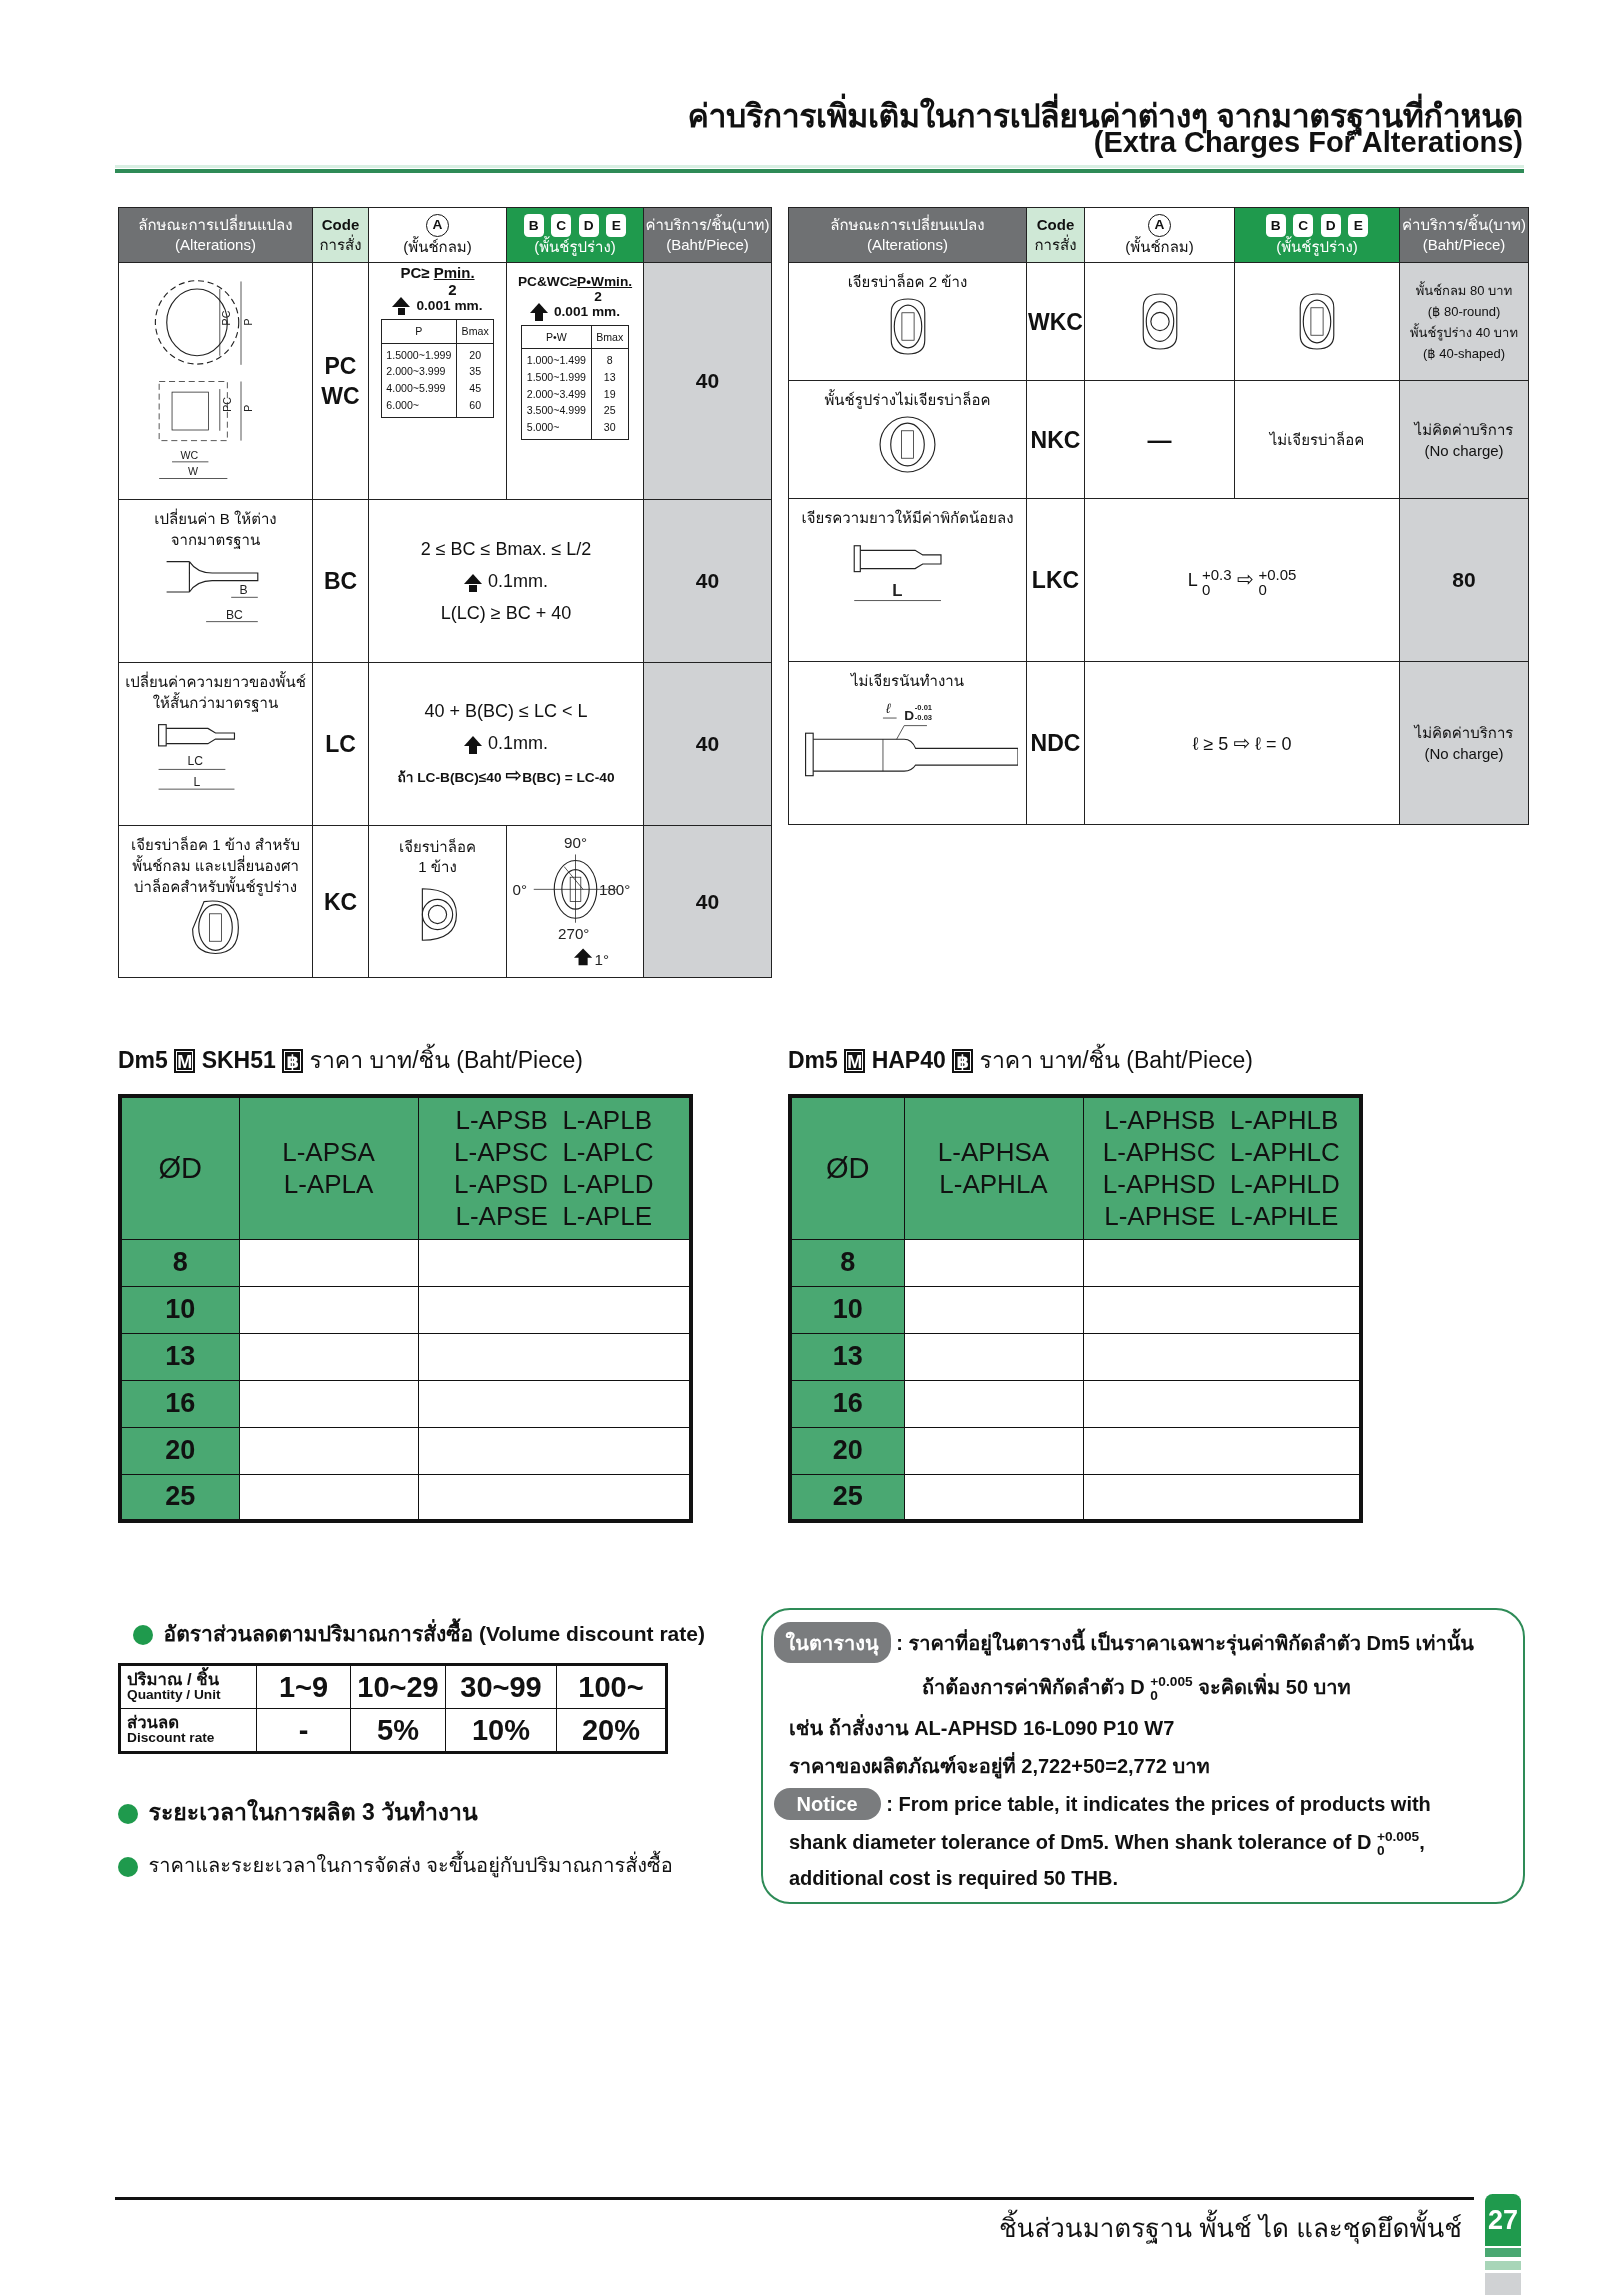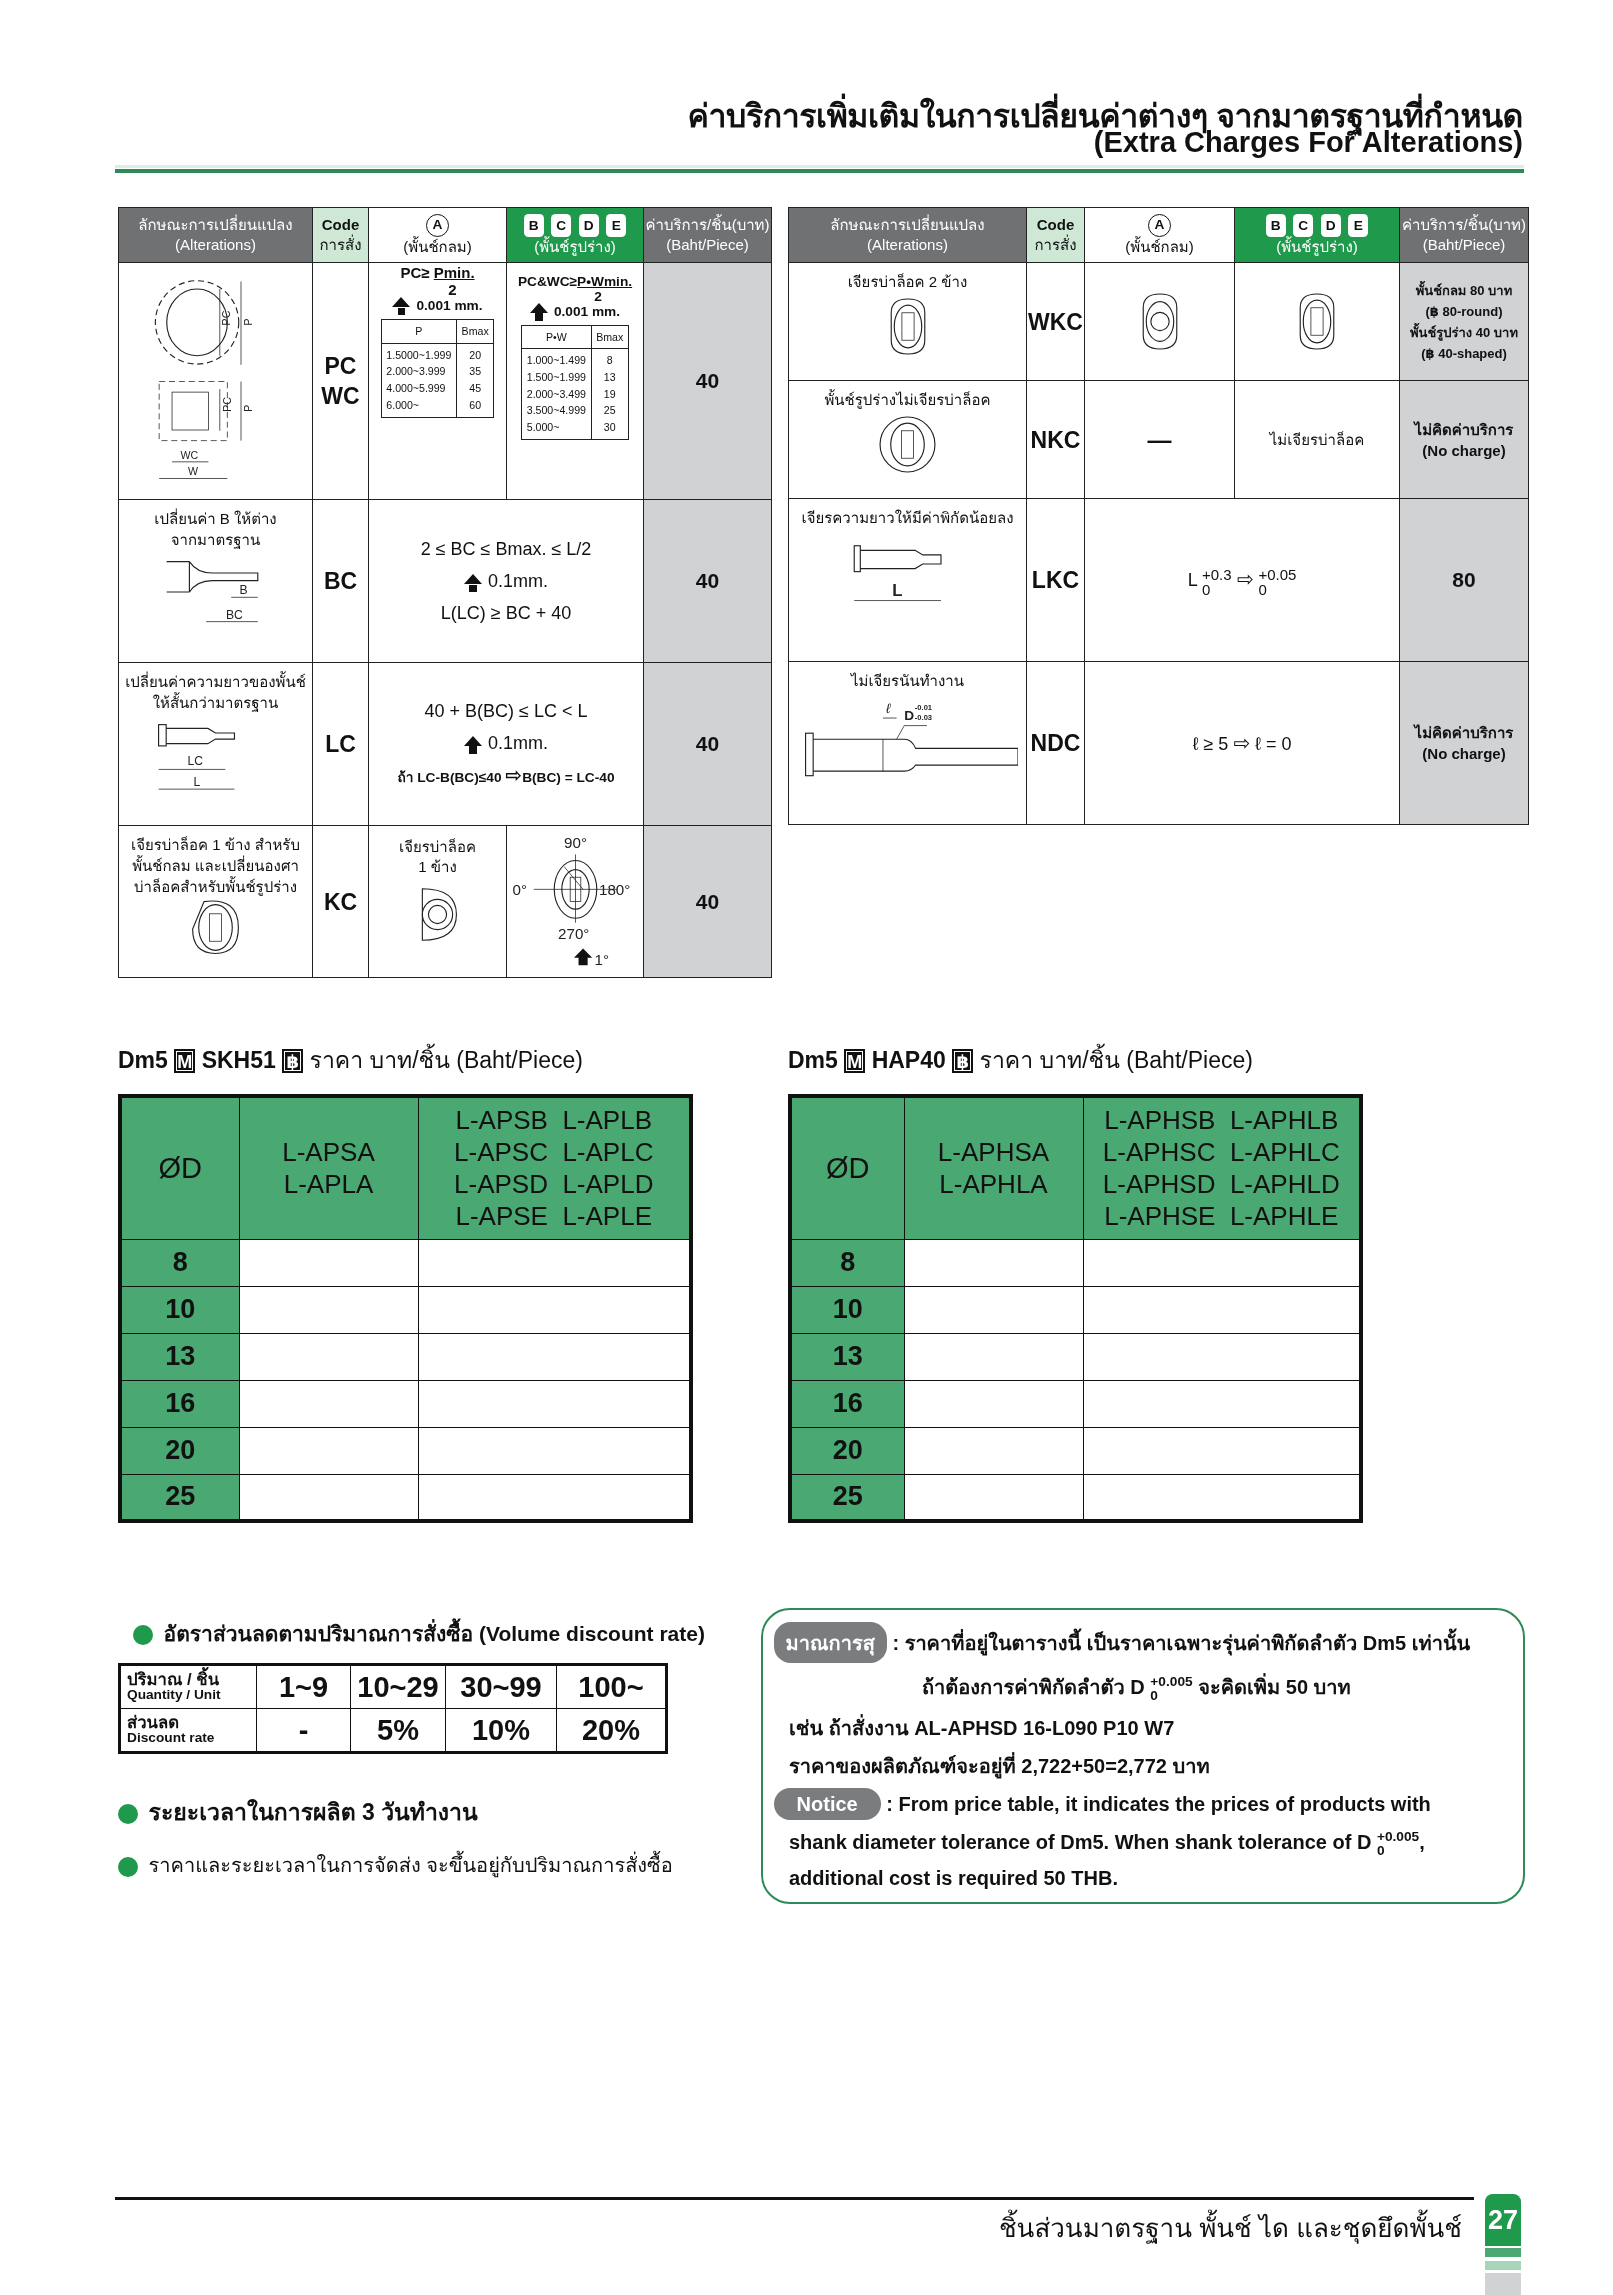--- a/index.html
+++ b/index.html
@@ -13,21 +13,21 @@
   .title-rule-shadow { position: absolute; left: 115px; top: 165px; width: 1409px; height: 3px; background: #d9efe3; }
 
   
   table.alt { position: absolute; border-collapse: collapse; table-layout: fixed; }
   table.alt td, table.alt th { border: 1.5px solid #222; text-align: center; vertical-align: middle; font-weight: normal; }
   table.alt th { height: 55px; font-size: 15px; line-height: 20px; color: #fff; background: #6f7173; }
   table.alt th.code-h { background: #cfe8d6; color: #111; font-weight: bold; }
   table.alt th.a-h { background: #fff; color: #111; }
   table.alt th.bcde-h { background: #1f9a4d; color: #fff; }
   table.alt td.price { background: #d0d2d4; font-size: 21px; font-weight: bold; }
-  table.alt td.price.small { font-size: 13px; line-height: 21px; font-weight: bold; }
+  table.alt td.price.small { font-size: 13px; line-height: 21px; font-weight: normal; }
   table.alt td.code { font-size: 23px; font-weight: bold; line-height: 30px; }
   table.alt td.desc { font-size: 15px; line-height: 21px; vertical-align: top; padding-top: 7.6px; }
   table.alt td.cond { font-size: 18px; line-height: 32px; }
 
   .circ-a { display: inline-block; width: 23px; height: 23px; border: 1.5px solid #111; border-radius: 50%; font-size: 13.7px; line-height: 20px; font-weight: bold; }
   .badge-l { display: inline-block; width: 20px; height: 23px; background: #fff; color: #111; border-radius: 4.6px; font-size: 13.7px; line-height: 23px; font-weight: bold; margin: 0 3.8px; }
 
   .mini { border-collapse: collapse; margin: 6px auto 0; font-size: 10.6px; }
   .mini td { border: 1.5px solid #222 !important; padding: 3px 4.6px; line-height: 16.7px; }
   .mini tr.mh td { font-size: 10.6px; }
@@ -477,21 +477,21 @@
 
 <div class="bullet" style="left:118px; top:1794px; font-size:23px;">
   <span class="dot"></span><span>ระยะเวลาในการผลิต 3 วันทำงาน</span>
 </div>
 <div class="bullet" style="left:118px; top:1849px; font-size:20px; font-weight:normal;">
   <span class="dot"></span><span>ราคาและระยะเวลาในการจัดส่ง จะขึ้นอยู่กับปริมาณการสั่งซื้อ</span>
 </div>
 
 <div class="note">
   <div class="note-line" style="left:10.6px; top:12px;">
-    <span class="pill">มาณการสุ</span>
+    <span class="pill">ในตารางนุ</span>
     <span>: ราคาที่อยู่ในตารางนี้ เป็นราคาเฉพาะรุ่นค่าพิกัดลำตัว Dm5 เท่านั้น</span>
   </div>
   <div class="note-line" style="left:140px; top:61px;margin-left:19px;">
     <span>ถ้าต้องการค่าพิกัดลำตัว D</span>
     <span style="display:inline-block; vertical-align:middle; line-height:13.7px; font-size:13.7px;"><span>+0.005</span><br><span>0</span></span>
     <span>จะคิดเพิ่ม 50 บาท</span>
   </div>
   <div class="note-line" style="left:26px; top:102px;">เช่น ถ้าสั่งงาน AL-APHSD 16-L090 P10 W7</div>
   <div class="note-line" style="left:26px; top:140px;">ราคาของผลิตภัณฑ์จะอยู่ที่ 2,722+50=2,772 บาท</div>
   <div class="note-line" style="left:10.6px; top:178px;">

